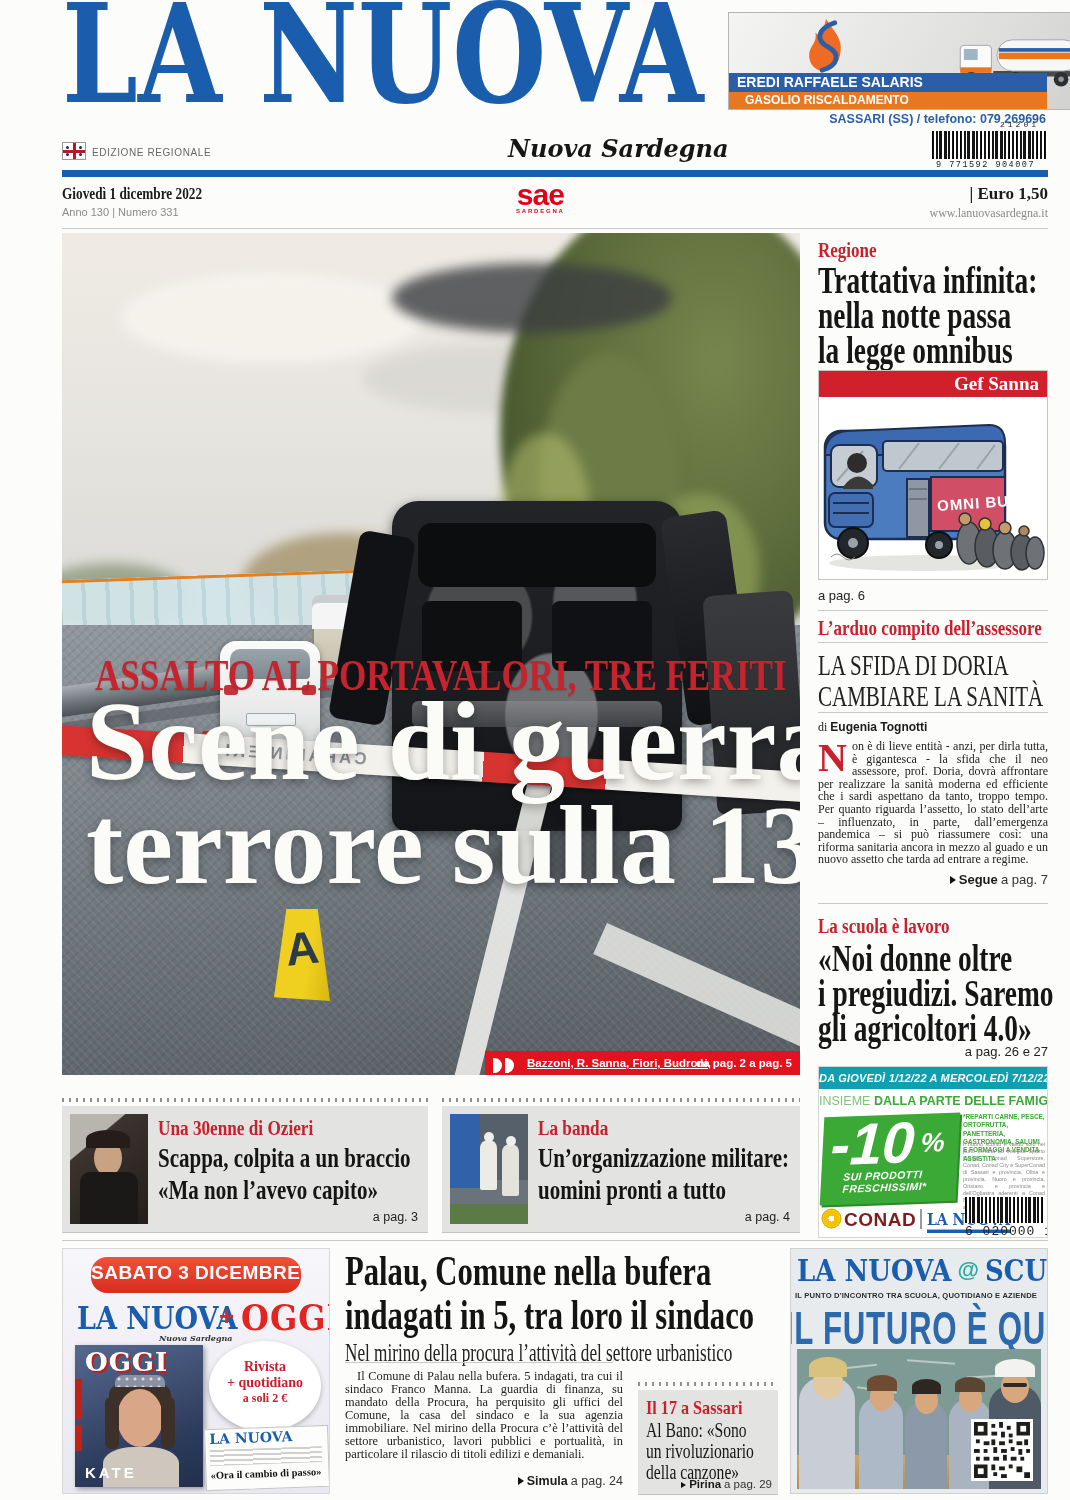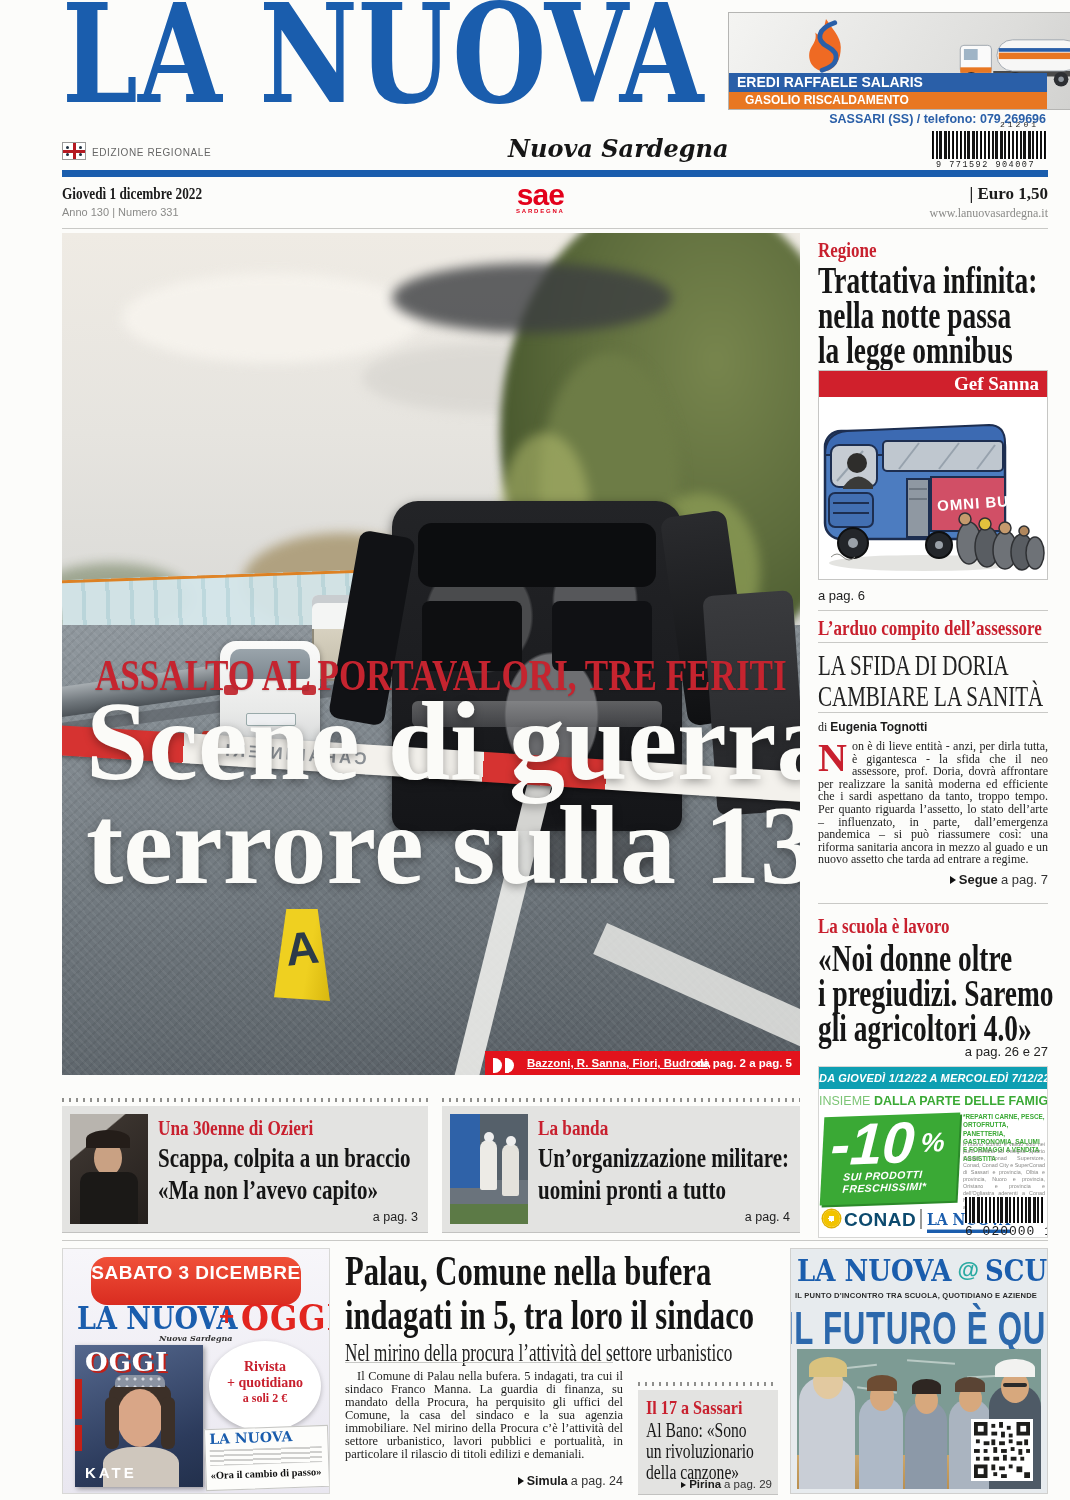--- a/index.html
+++ b/index.html
@@ -264,21 +264,21 @@
     </div>
     <div class="abs" style="left:3px;top:48px;width:136px;height:88px;background:#3aa935;transform:rotate(-2deg) skewX(-5deg);box-shadow:2px 2px 0 #2c8a2a;">
       <span class="abs nw sans b i" style="left:8px;top:-6px;font-size:58px;color:#fff;">-10</span>
       <span class="abs nw sans b i" style="left:98px;top:14px;font-size:27px;color:#fff;">%</span>
       <span class="abs nw sans b i" style="left:22px;top:54px;font-size:10.5px;color:#fff;letter-spacing:.4px;">SUI PRODOTTI</span>
       <span class="abs nw sans b i" style="left:22px;top:66px;font-size:10.5px;color:#fff;letter-spacing:.4px;">FRESCHISSIMI*</span>
     </div>
     <div class="abs sans b" style="left:144px;top:46px;width:82px;font-size:6.4px;line-height:1.3;color:#3aa935;">*REPARTI CARNE, PESCE, ORTOFRUTTA, PANETTERIA, GASTRONOMIA, SALUMI E FORMAGGI A VENDITA ASSISTITA</div>
     <div class="abs sans" style="left:144px;top:74px;width:82px;font-size:5.4px;line-height:1.3;color:#8a8a88;text-align:justify;">Il buono sconto è valido solo nei punti vendita ad insegna Spazio Conad, Conad Superstore, Conad, Conad City e SuperConad di Sassari e provincia, Olbia e provincia, Nuoro e provincia, Oristano e provincia e dell’Ogliastra aderenti a Conad Nord Ovest, che aderiscono all’iniziativa ed espongono il materiale di comunicazione.</div>
     <div class="abs" style="left:4px;top:143px;width:17px;height:17px;border-radius:50%;background:radial-gradient(circle,#fff 0 3px,#f2c300 3px 100%);box-shadow:0 0 0 1.5px #e0b000;"></div>
-    <span class="abs nw sans b" style="left:25px;top:142px;font-size:19px;color:#0c4a6e;letter-spacing:.5px;">CONAD</span>
+    <span class="abs nw sans b" style="left:25px;top:142px;font-size:19px;color:#7f1d1d;letter-spacing:.5px;">CONAD</span>
     <span class="abs" style="left:101px;top:142px;width:2px;height:20px;background:#9a9a98;"></span>
     <span class="abs nw dser b" style="left:108px;top:143px;font-size:14px;color:#1a5dad;border-bottom:3px solid #1a5dad;padding-bottom:1px;transform:scaleY(1.15);transform-origin:left top;">LA NUOVA</span>
     <div class="bar" style="left:146px;top:130px;width:80px;height:26px;"></div>
     <div class="abs nw mono" style="left:146px;top:157px;font-size:13px;letter-spacing:1px;color:#222;">6 020000 130952</div>
   </div>
 
   <div class="perf" style="left:62px;top:1098px;width:366px;"></div>
   <div class="perf" style="left:442px;top:1098px;width:358px;"></div>
 
   <div class="teaser" style="left:62px;top:1106px;width:366px;height:126px;">
@@ -303,21 +303,21 @@
     </div>
     <div class="abs nw ox kick sx86" style="left:96px;top:12px;">La banda</div>
     <div class="abs nw ox ser b sx75" style="left:96px;top:38px;font-size:28px;line-height:1;color:#151515;">Un’organizzazione militare:</div>
     <div class="abs nw ox ser b sx75" style="left:96px;top:70px;font-size:28px;line-height:1;color:#151515;">uomini pronti a tutto</div>
     <div class="abs nw pag" style="right:10px;bottom:8px;font-size:12.5px;">a pag. 4</div>
   </div>
 
   <div class="hr" style="left:62px;top:1240px;width:986px;"></div>
 
   <div class="abs" style="left:62px;top:1248px;width:268px;height:246px;background:linear-gradient(#f7f6fa,#e9e7f0);border:1px solid #d8d8d6;box-sizing:border-box;overflow:hidden;">
-    <div class="abs nw sans b" style="left:28px;top:8px;width:210px;height:48px;background:linear-gradient(#f05038,#d92c20);border-radius:16px;color:#fff;font-size:19px;line-height:32px;text-align:center;letter-spacing:.5px;">SABATO 3 DICEMBRE</div>
+    <div class="abs nw sans b" style="left:28px;top:8px;width:210px;height:36px;background:linear-gradient(#f05038,#d92c20);border-radius:16px;color:#fff;font-size:19px;line-height:32px;letter-spacing:.5px;">SABATO 3 DICEMBRE</div>
     <span class="abs nw dser b" style="left:14px;top:50px;font-size:27px;color:#1a5dad;transform:scaleY(1.2);transform-origin:left top;">LA NUOVA</span>
     <span class="abs nw dser b i" style="left:96px;top:84px;font-size:8px;color:#333;">Nuova Sardegna</span>
     <span class="abs nw sans b" style="left:156px;top:52px;font-size:26px;color:#e2251f;">+</span>
     <span class="abs nw dser b" style="left:178px;top:48px;font-size:32px;color:#e2251f;letter-spacing:1px;transform:scaleY(1.1);transform-origin:left top;">OGGI</span>
 
     <div class="abs" style="left:12px;top:96px;width:128px;height:142px;background:linear-gradient(160deg,#55688e,#2c3b5c 70%,#22304c);box-shadow:2px 2px 5px rgba(0,0,0,.35);overflow:hidden;">
       <span class="abs nw dser b" style="left:10px;top:2px;font-size:26px;color:#fff;text-shadow:2px 2px 0 #c42017;letter-spacing:1px;">OGGI</span>
       <div class="abs" style="left:0;top:34px;width:7px;height:40px;background:#c42017;"></div>
       <div class="abs" style="left:0;top:80px;width:7px;height:26px;background:#c42017;"></div>
       <div class="abs" style="left:34px;top:34px;width:62px;height:30px;background:#3c3028;border-radius:50% 50% 30% 30%;"></div>

